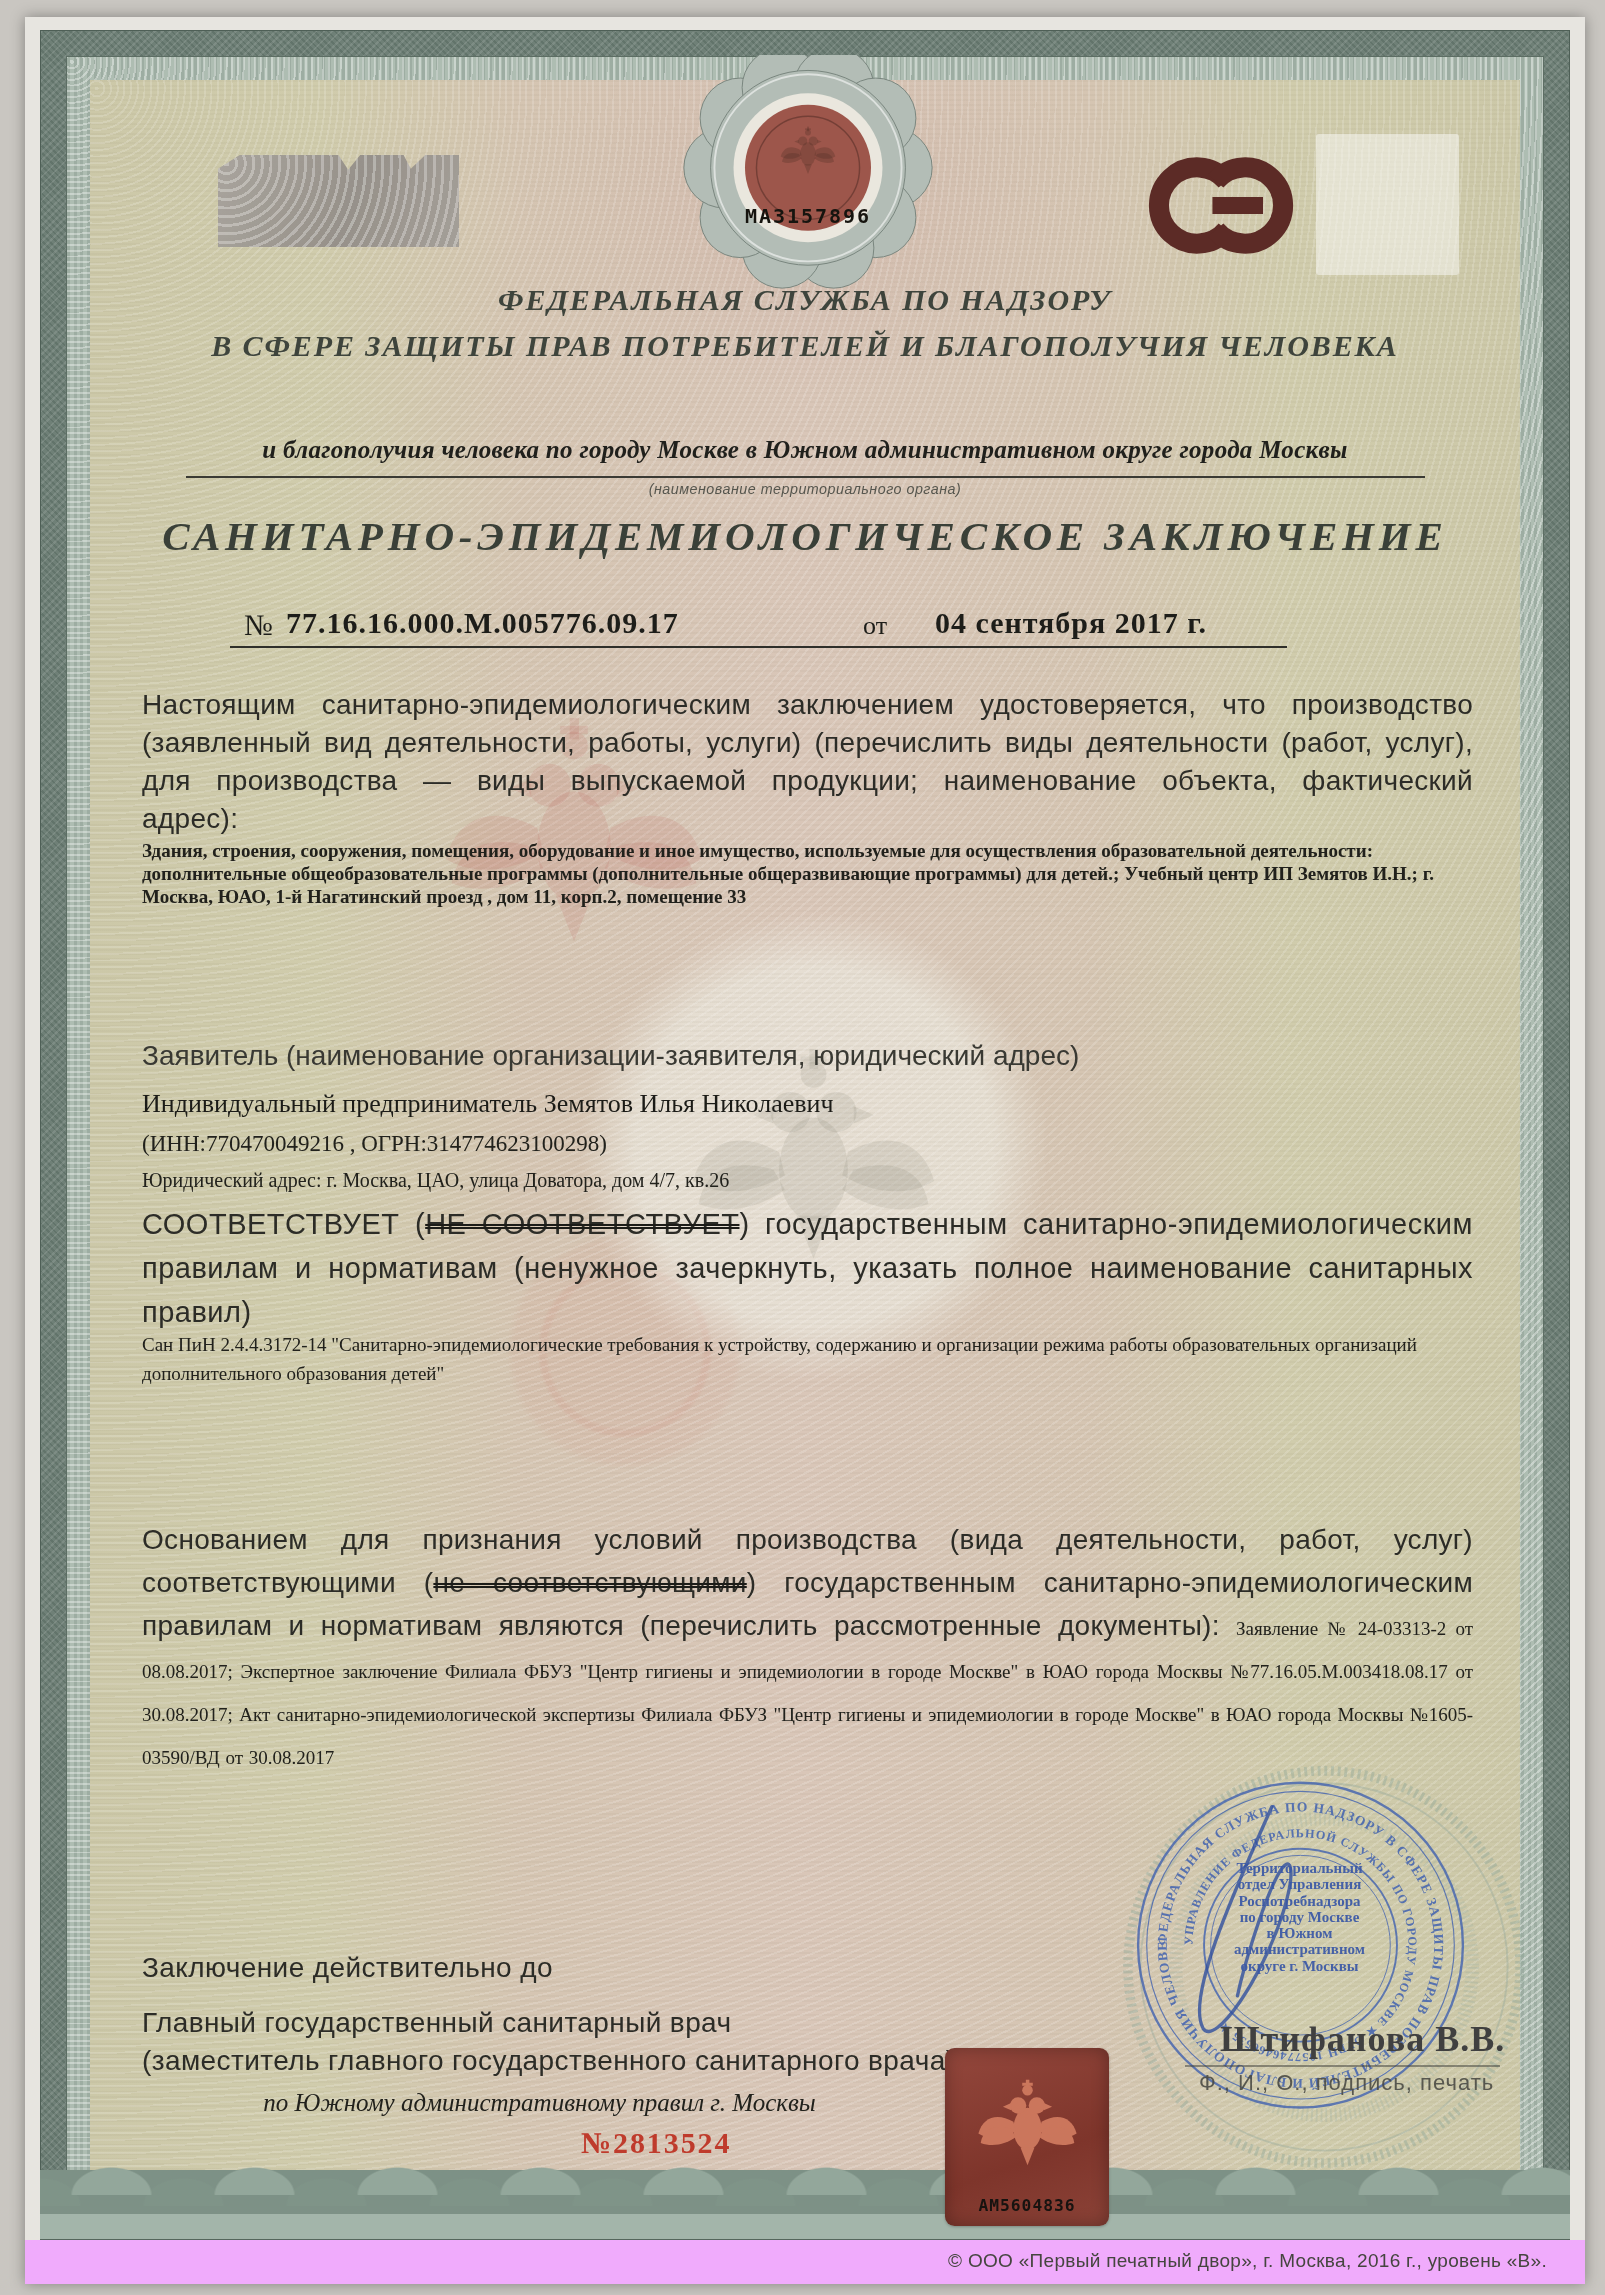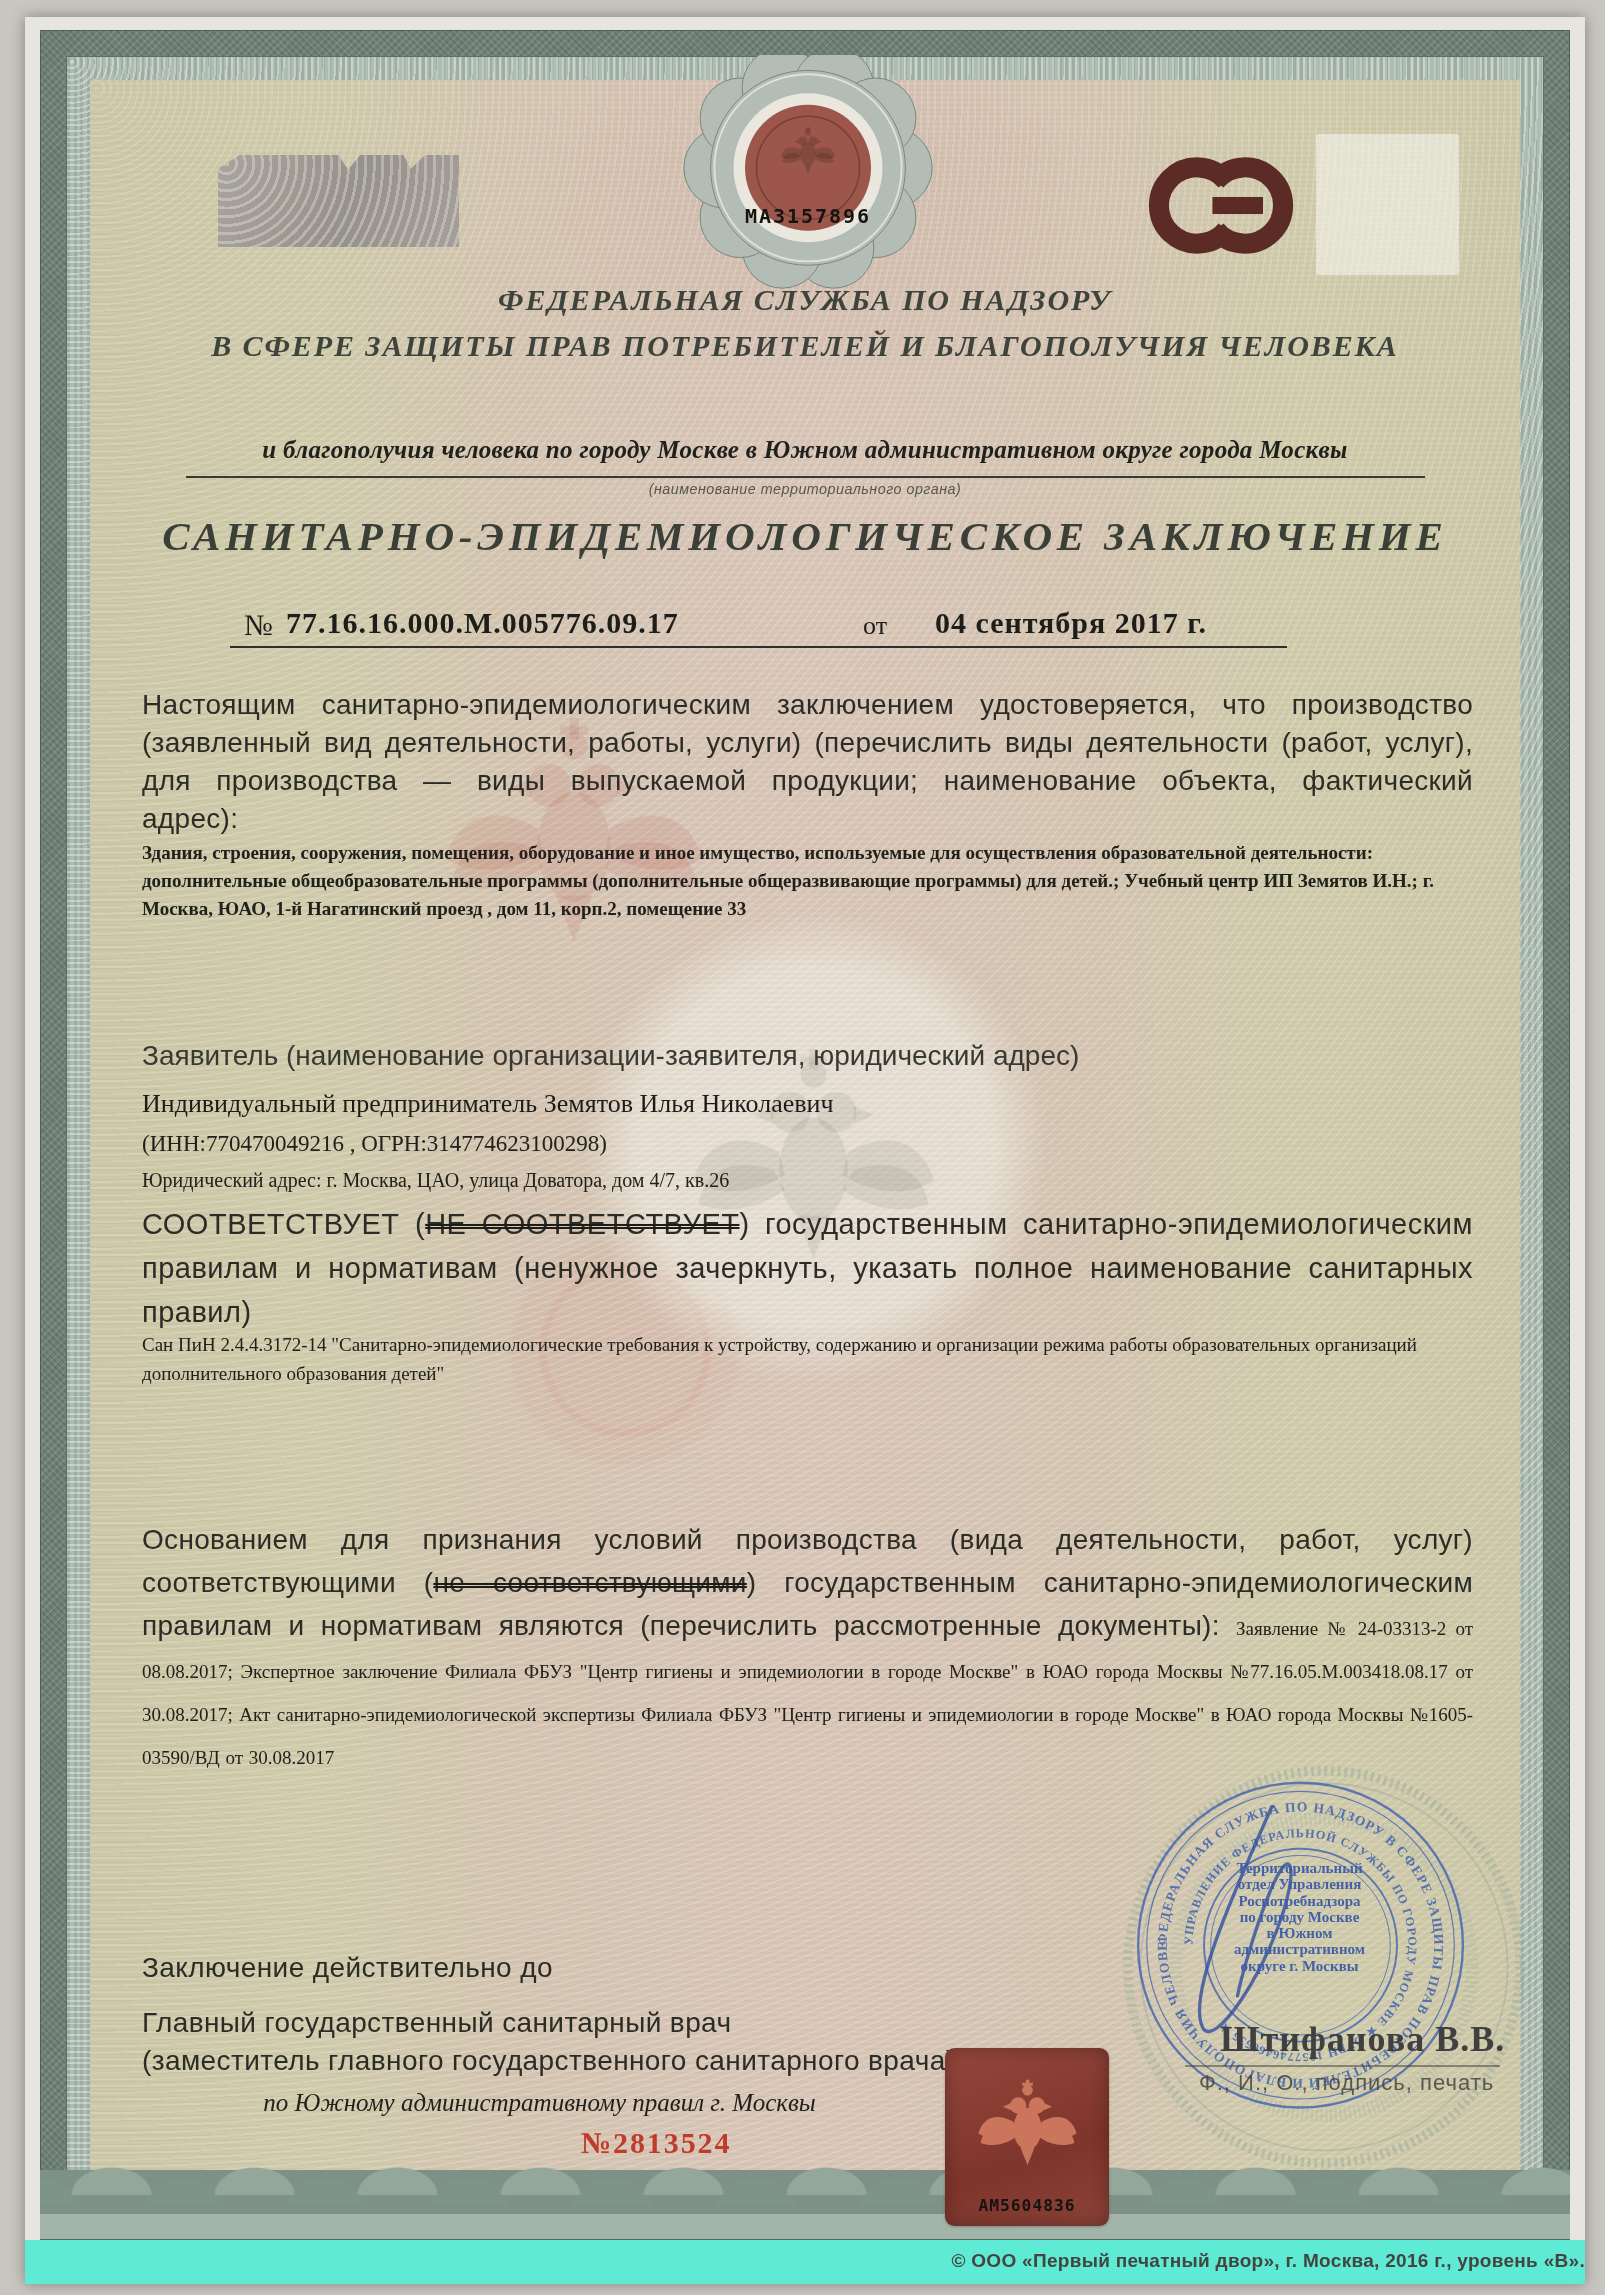--- a/index.html
+++ b/index.html
@@ -51,21 +51,21 @@
   .centered{left:0;right:0;text-align:center;font-style:italic;}
   .serif{font-family:"Liberation Serif","DejaVu Serif",serif;}
   .mono{font-family:"DejaVu Sans Mono",monospace;}
   .hdr{font-weight:bold;color:#3e443c;letter-spacing:1.9px;font-size:30px;}
   .terr{font-weight:bold;color:#20201c;font-size:25px;letter-spacing:0.3px;}
   .rule{height:1.9px;background:#3a3a34;}
   .cap{font-size:14.3px;color:#56564e;letter-spacing:0.5px;}
   .doctitle{font-weight:bold;color:#3a4038;font-size:41px;letter-spacing:4.8px;}
   .numrow{font-size:30px;color:#1d1d19;}
   .para{font-size:28px;line-height:38px;color:#2c2c27;text-align:justify;word-spacing:4.8px;letter-spacing:0.3px;}
-  .smallbold{font-weight:bold;font-size:19px;line-height:28px;color:#21211c;text-align:left;}
+  .smallbold{font-weight:bold;font-size:19px;line-height:23px;color:#21211c;text-align:left;}
   .caps-para{font-size:29px;line-height:44px;color:#2c2c27;text-align:justify;word-spacing:5.7px;letter-spacing:0.5px;}
   .rulesmall{font-size:19px;line-height:29px;color:#21211c;}
   .struck{text-decoration:line-through;text-decoration-style:double;text-decoration-color:#1c1c18;text-decoration-thickness:1.9px;}
   .docsmall{font-size:19px;line-height:29px;word-spacing:1px;letter-spacing:0;font-family:"Liberation Serif","DejaVu Serif",serif;color:#21211c;}
   .holo-patch{
     width:241px;height:92px;
     background:
       repeating-radial-gradient(circle at 8.6px 8.6px, rgba(255,255,255,.30) 0 2.9px, rgba(0,0,0,0) 2.9px 8.6px),
       linear-gradient(110deg,#a7a29c,#938e88 55%,#a29d97);
     clip-path:polygon(0 15%,9% 0,50% 0,54% 16%,59% 0,77% 0,80% 15%,86% 0,100% 0,100% 100%,0 100%);
@@ -76,22 +76,22 @@
     position:absolute;left:15.3px;right:15.3px;top:2126px;height:96px;z-index:3;
     background:
       radial-gradient(ellipse 67px 46px at 50% 100%, #93a79b 58%, rgba(0,0,0,0) 61%) 0 0/143px 52px repeat-x,
       radial-gradient(ellipse 67px 46px at 50% 100%, #7f9488 58%, rgba(0,0,0,0) 61%) 72px 7.6px/143px 55px repeat-x,
       linear-gradient(rgba(0,0,0,0) 0 27px, #7d9186 27px 71px, #a3b5aa 71px);
     border-bottom:1.9px solid #55665c;
   }
   .overlay{position:absolute;inset:0;z-index:4;pointer-events:none;}
   .footerbar{
     position:absolute;left:0;right:0;bottom:0;height:44px;z-index:5;
-    background:#5eead4;text-align:right;box-sizing:border-box;
-    font-weight:bold;font-size:19px;line-height:42px;color:#45453f;letter-spacing:0.3px;
+    background:#f0abfc;text-align:right;padding-right:38px;box-sizing:border-box;
+    font-weight:normal;font-size:19px;line-height:42px;color:#45453f;letter-spacing:0.3px;
   }
   .sticker{
     position:absolute;width:164px;height:178px;border-radius:9.6px;
     background:linear-gradient(160deg,#93473c,#7e352b 60%,#8b4237);
     box-shadow:inset 0 0 17px rgba(0,0,0,.30), 0 1px 2.9px rgba(0,0,0,.25);
     text-align:center;
   }
   .sticker .num{position:absolute;left:0;right:0;bottom:11.5px;font-weight:bold;font-size:16.3px;letter-spacing:1px;color:#171310;}
   .rednum{font-weight:bold;font-size:30px;letter-spacing:1.9px;color:#bf3b2c;}
   .stamp-center{

